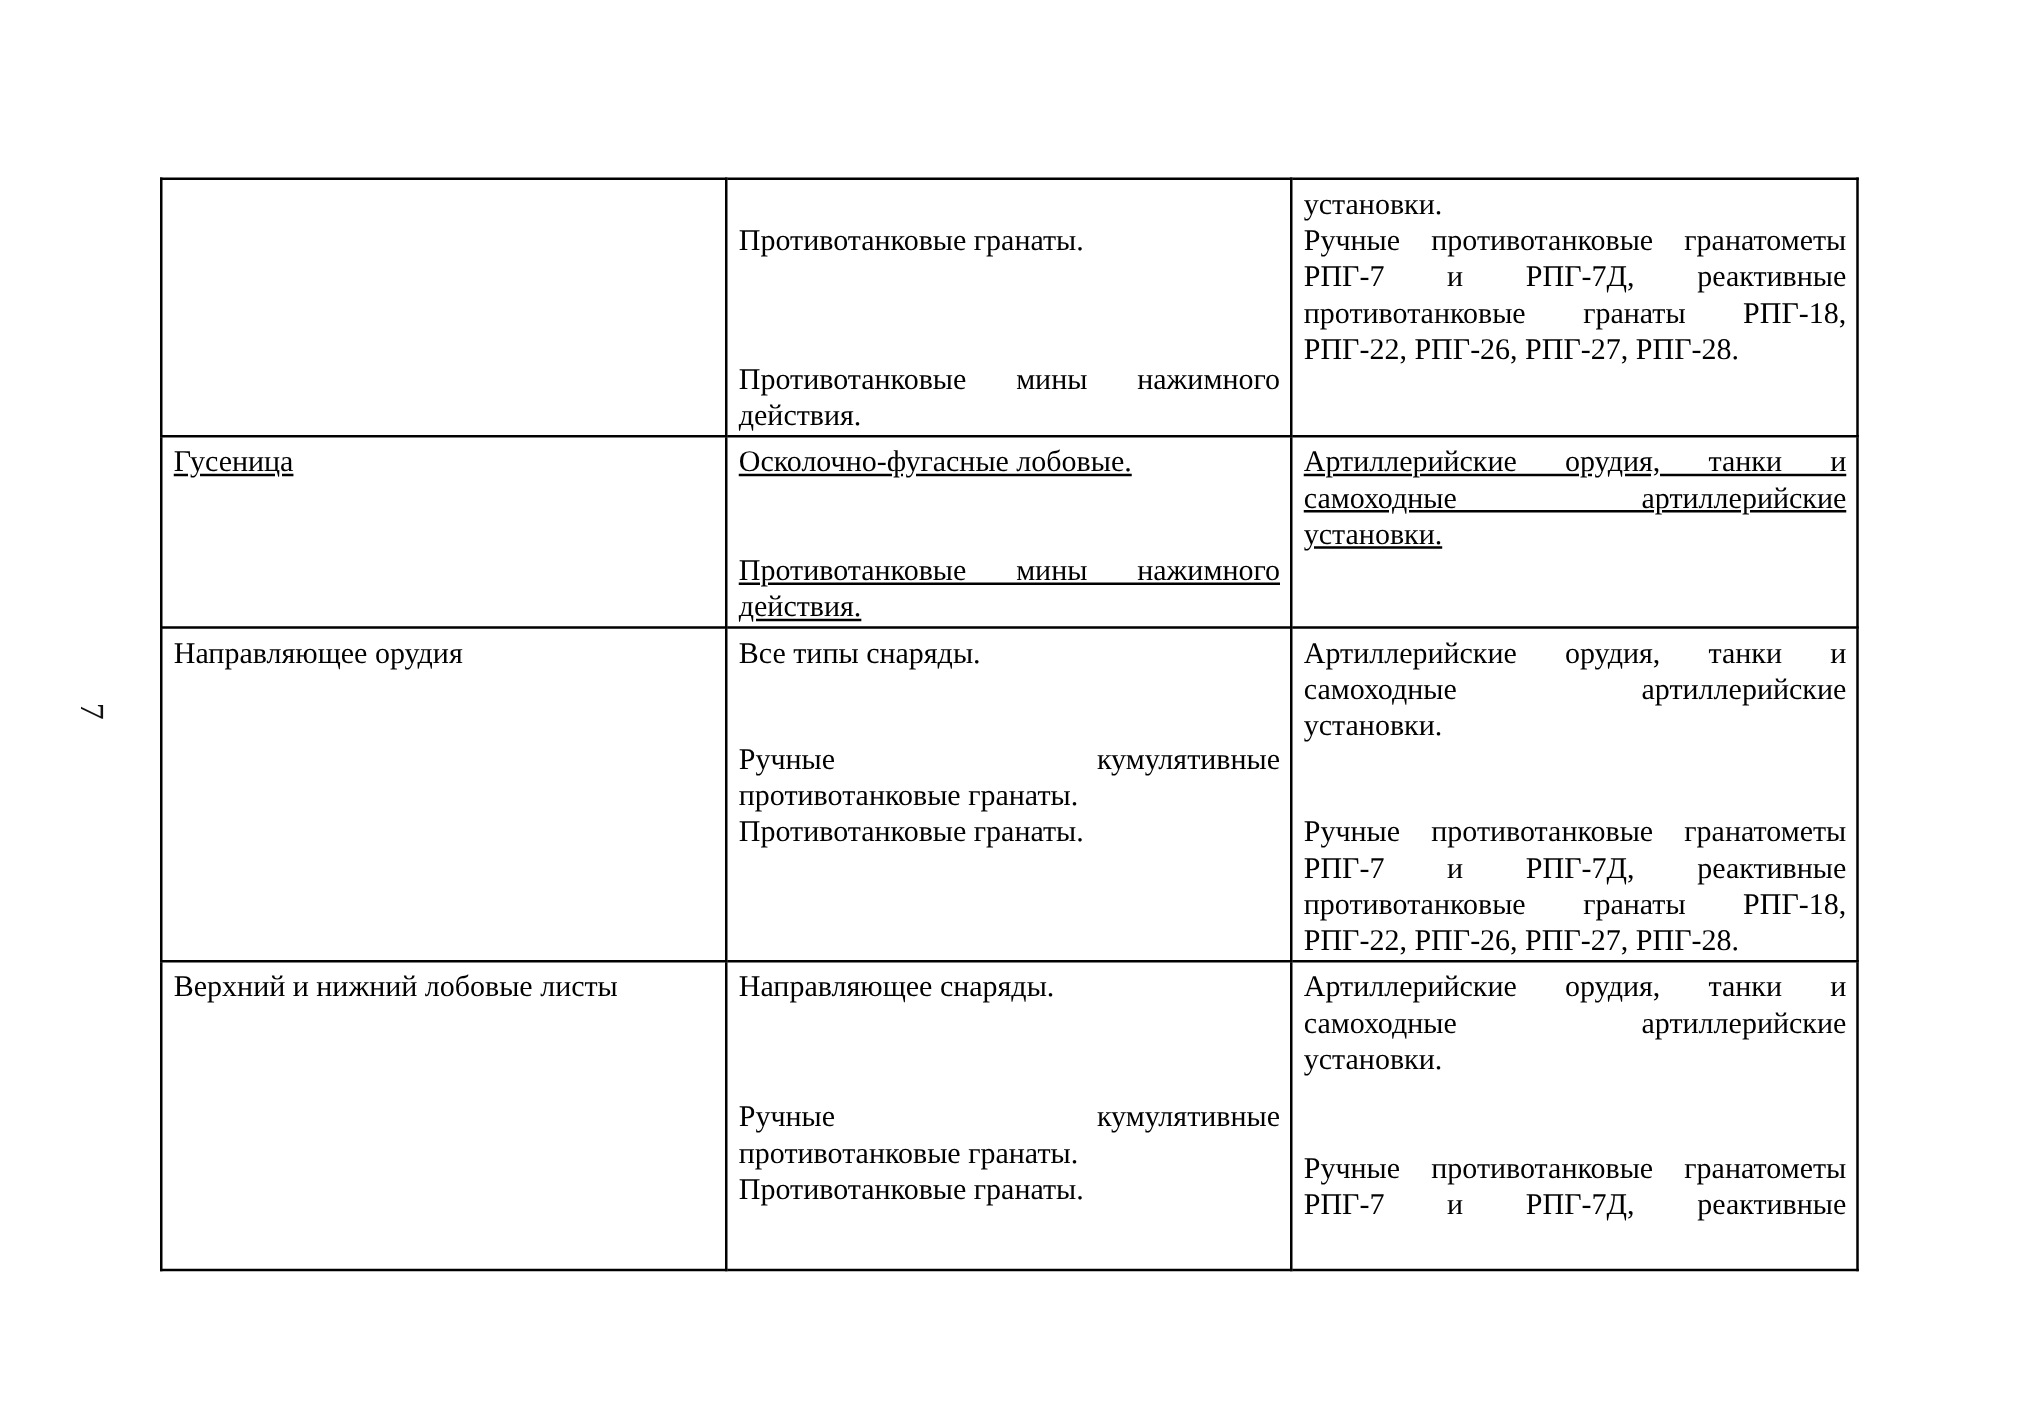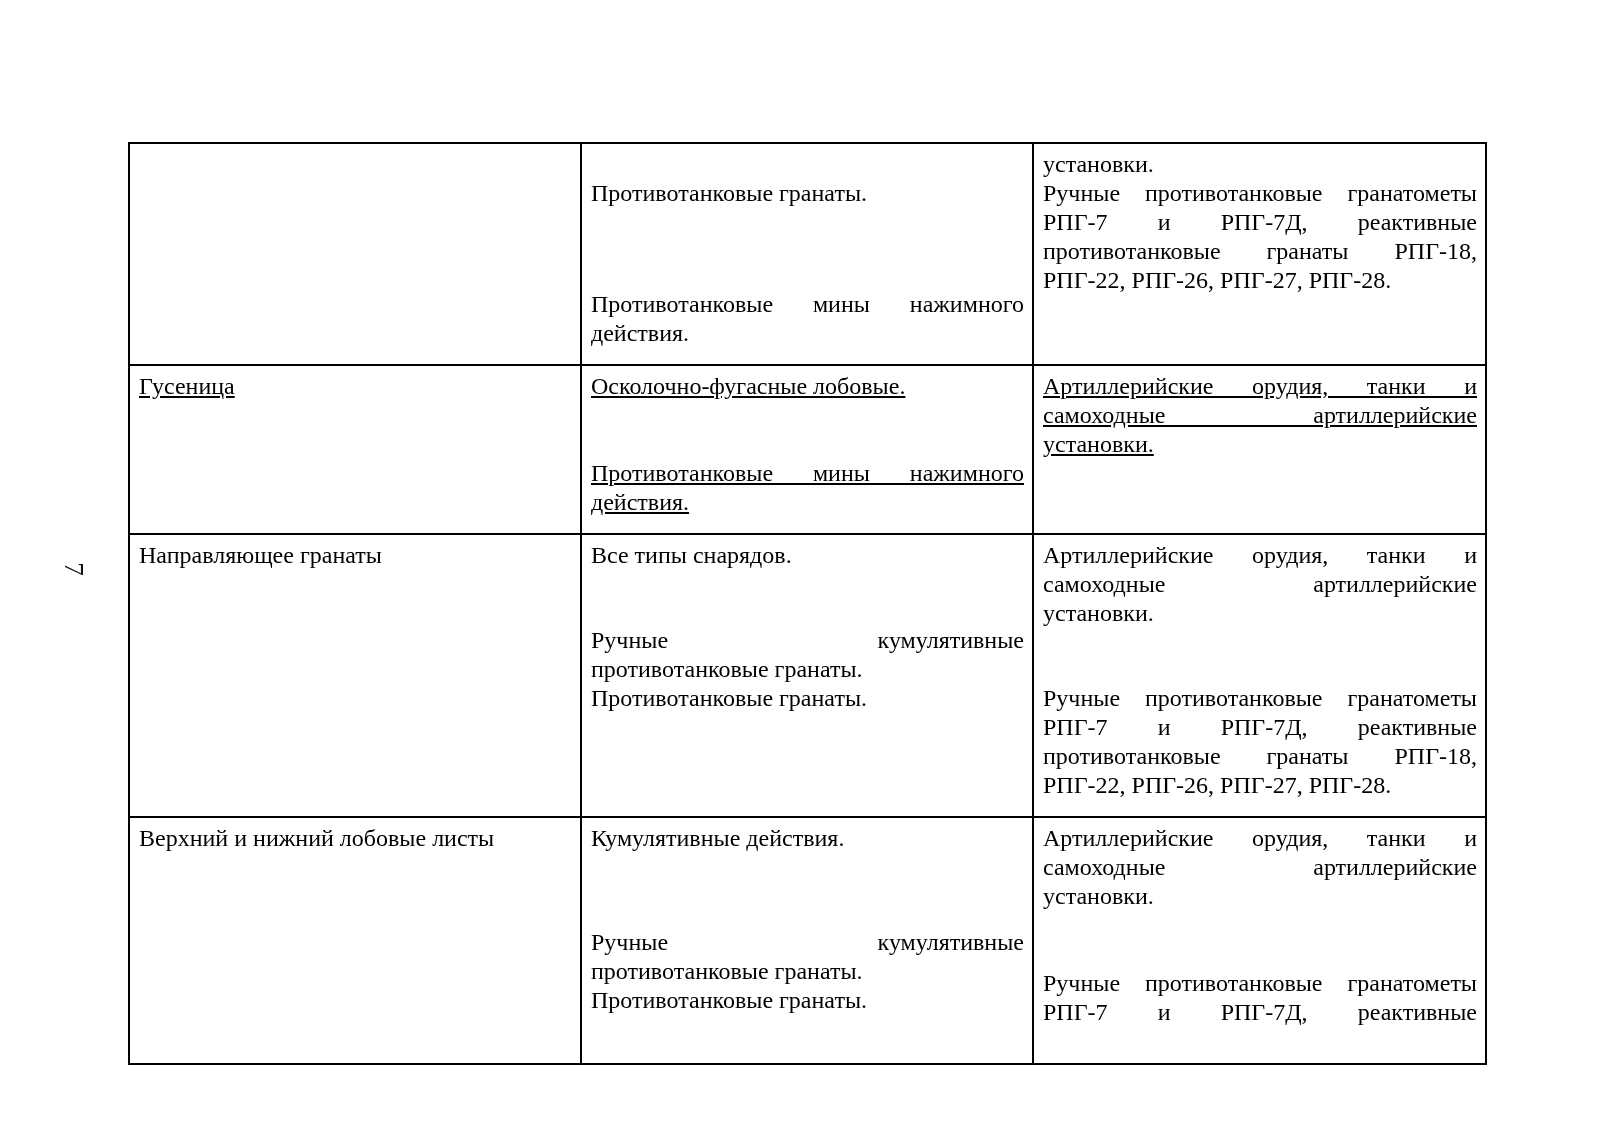--- a/index.html
+++ b/index.html
@@ -29,21 +29,21 @@
   table.doc {
     position: absolute;
     left: 128px; top: 142px;
     width: 1357px;
     border-collapse: collapse;
     table-layout: fixed;
   }
   table.doc td {
     border: 2px solid #000000;
     vertical-align: top;
-    padding: 6px 8px 16px 9px;
+    padding: 6px 8px 0 9px;
     font-size: 24px;
     line-height: 29px;
     overflow: hidden;
   }
   tr.r0 { height: 206px; }
   tr.r1 { height: 153px; text-decoration: underline; }
   tr.r2 { height: 266px; }
   tr.r3 { height: 247px; }
   .ln { height: 29px; white-space: nowrap; }
   .ln.j {
@@ -104,24 +104,24 @@
       </td>
       <td>
         <div class="ln j">Артиллерийские орудия, танки и</div>
         <div class="ln j">самоходные артиллерийские</div>
         <div class="ln">установки.</div>
       </td>
     </tr>
 
     <tr class="r2">
       <td>
-        <div class="ln">Направляющее гранаты</div>
+        <div class="ln">Направляющее орудия</div>
       </td>
       <td>
-        <div class="ln">Все типы снарядов.</div>
+        <div class="ln">Все типы снаряды.</div>
         <div class="sp56"></div>
         <div class="ln j">Ручные кумулятивные</div>
         <div class="ln">противотанковые гранаты.</div>
         <div class="ln">Противотанковые гранаты.</div>
       </td>
       <td>
         <div class="ln j">Артиллерийские орудия, танки и</div>
         <div class="ln j">самоходные артиллерийские</div>
         <div class="ln">установки.</div>
         <div class="sp56"></div>
@@ -130,21 +130,21 @@
         <div class="ln j">противотанковые гранаты РПГ-18,</div>
         <div class="ln">РПГ-22, РПГ-26, РПГ-27, РПГ-28.</div>
       </td>
     </tr>
 
     <tr class="r3">
       <td>
         <div class="ln">Верхний и нижний лобовые листы</div>
       </td>
       <td>
-        <div class="ln">Кумулятивные действия.</div>
+        <div class="ln">Направляющее снаряды.</div>
         <div class="sp75"></div>
         <div class="ln j">Ручные кумулятивные</div>
         <div class="ln">противотанковые гранаты.</div>
         <div class="ln">Противотанковые гранаты.</div>
       </td>
       <td>
         <div class="ln j">Артиллерийские орудия, танки и</div>
         <div class="ln j">самоходные артиллерийские</div>
         <div class="ln">установки.</div>
         <div class="sp58"></div>

